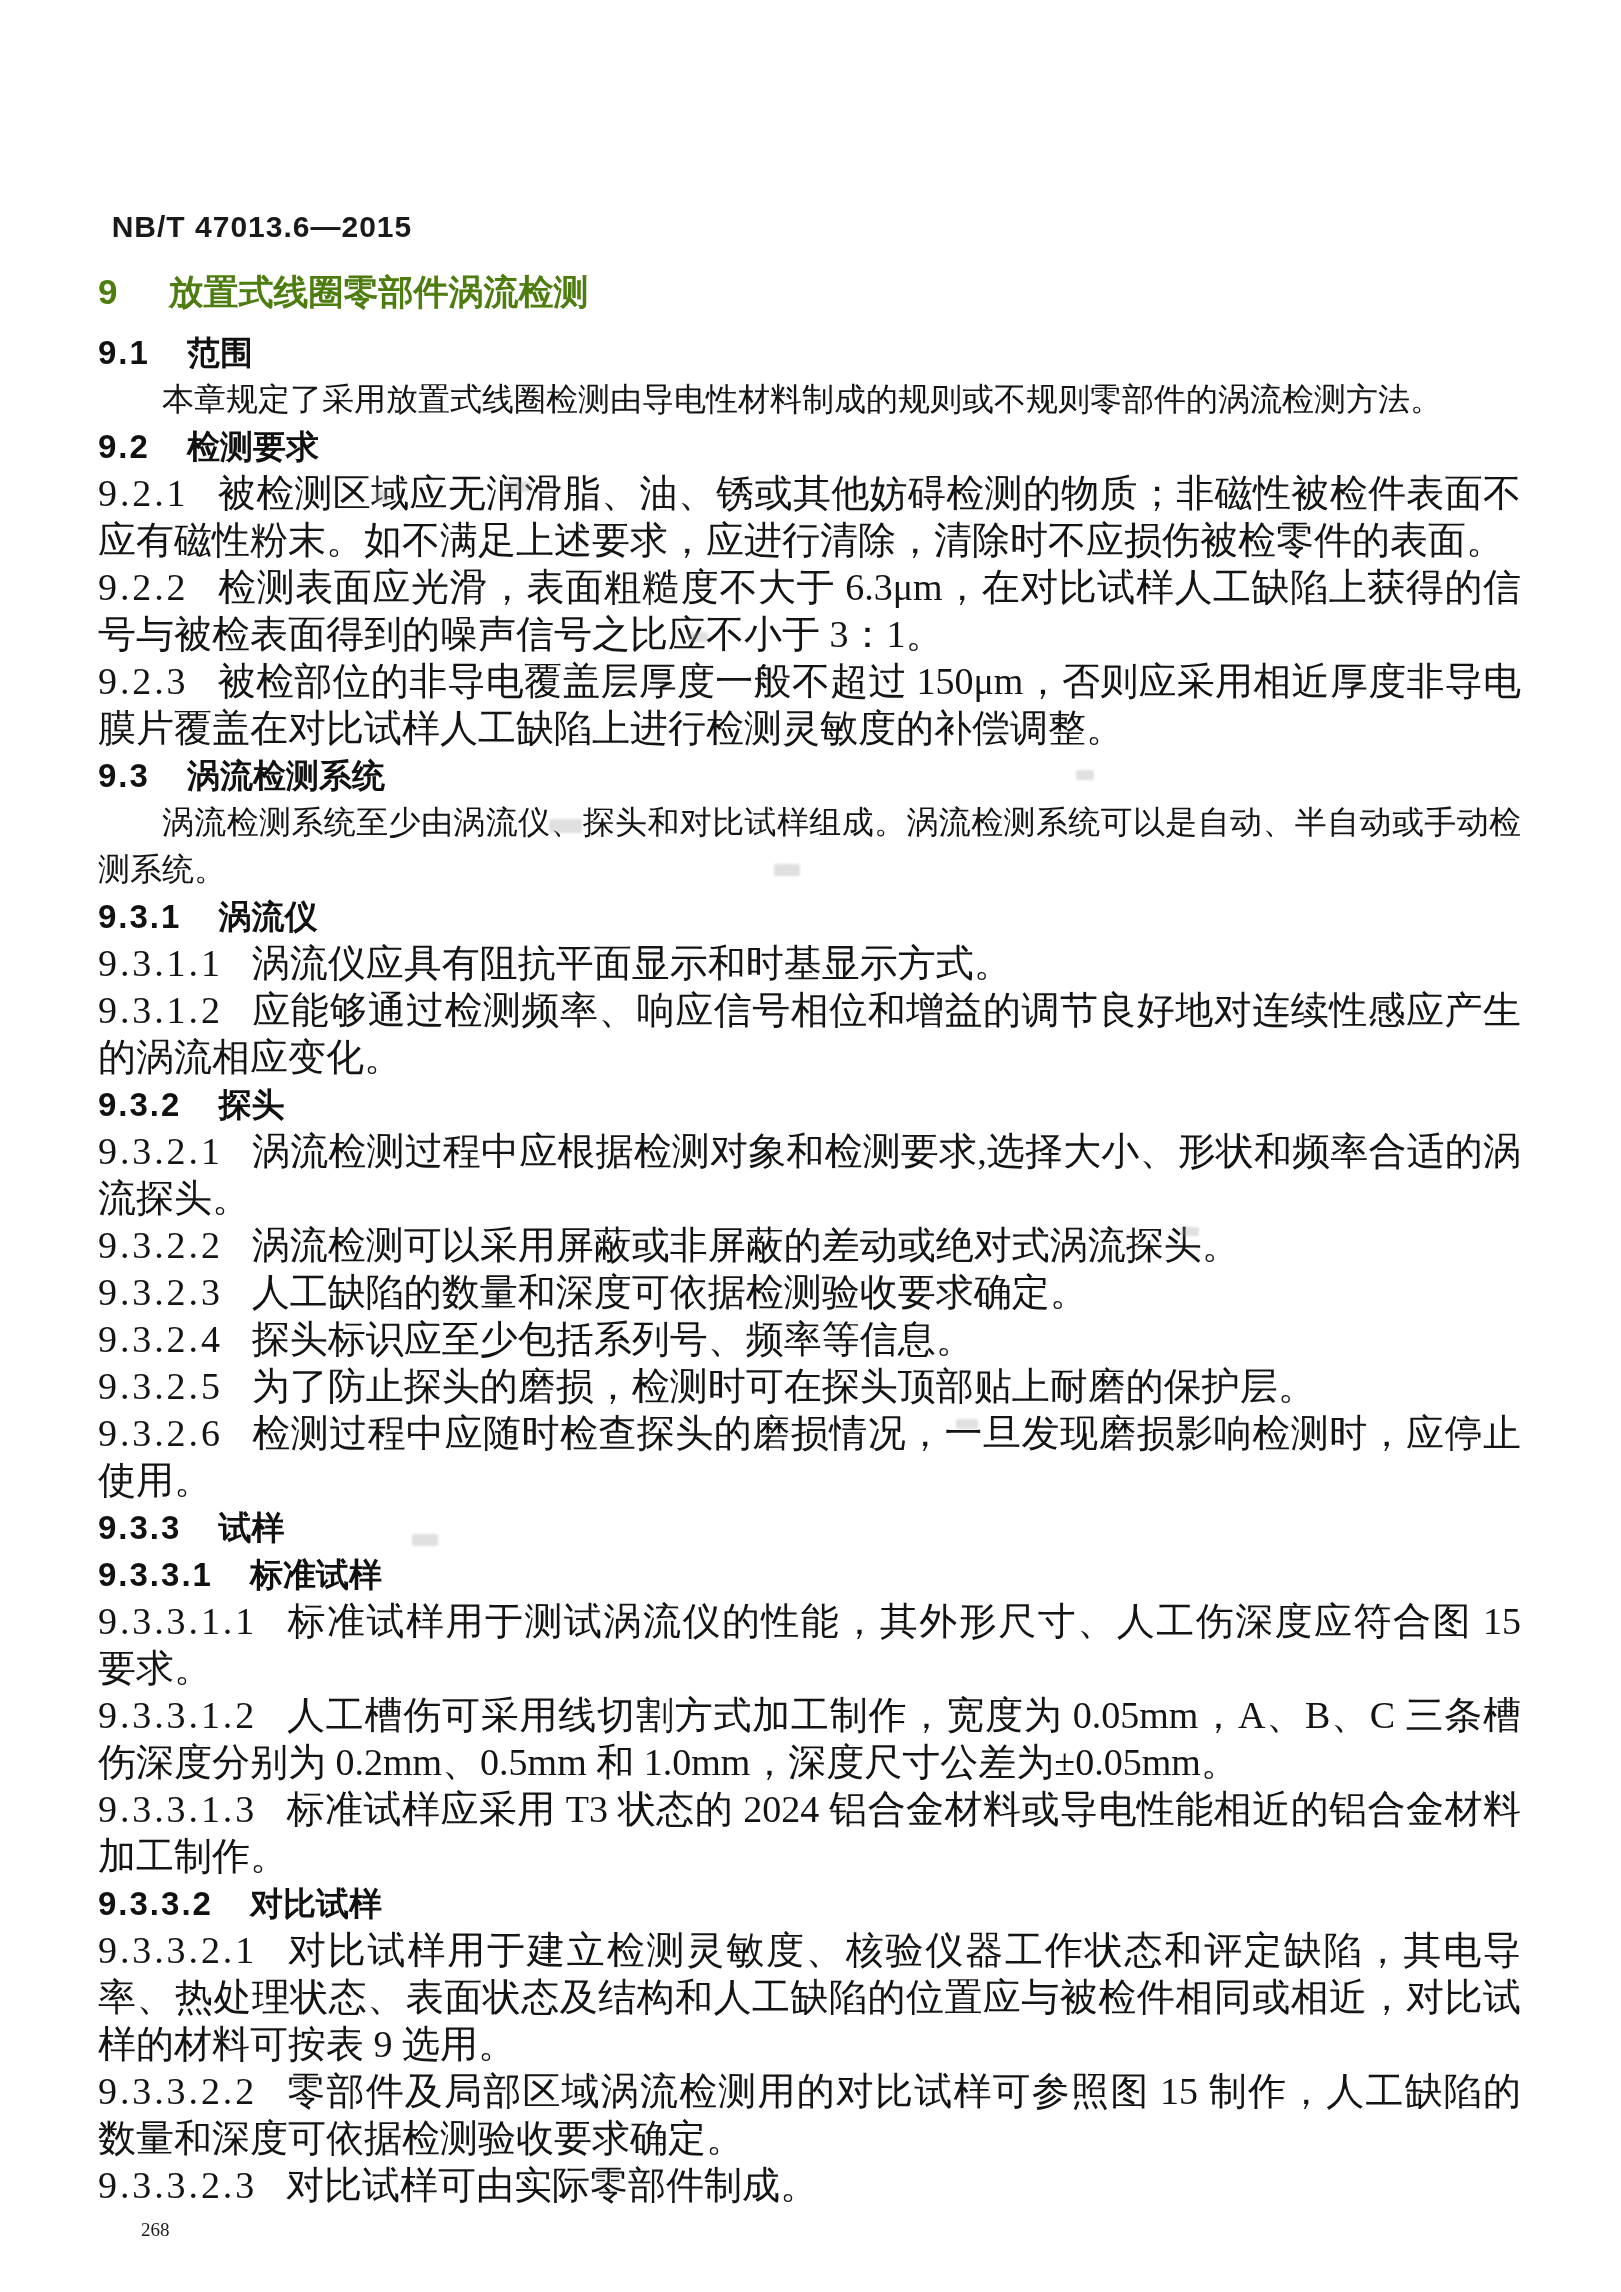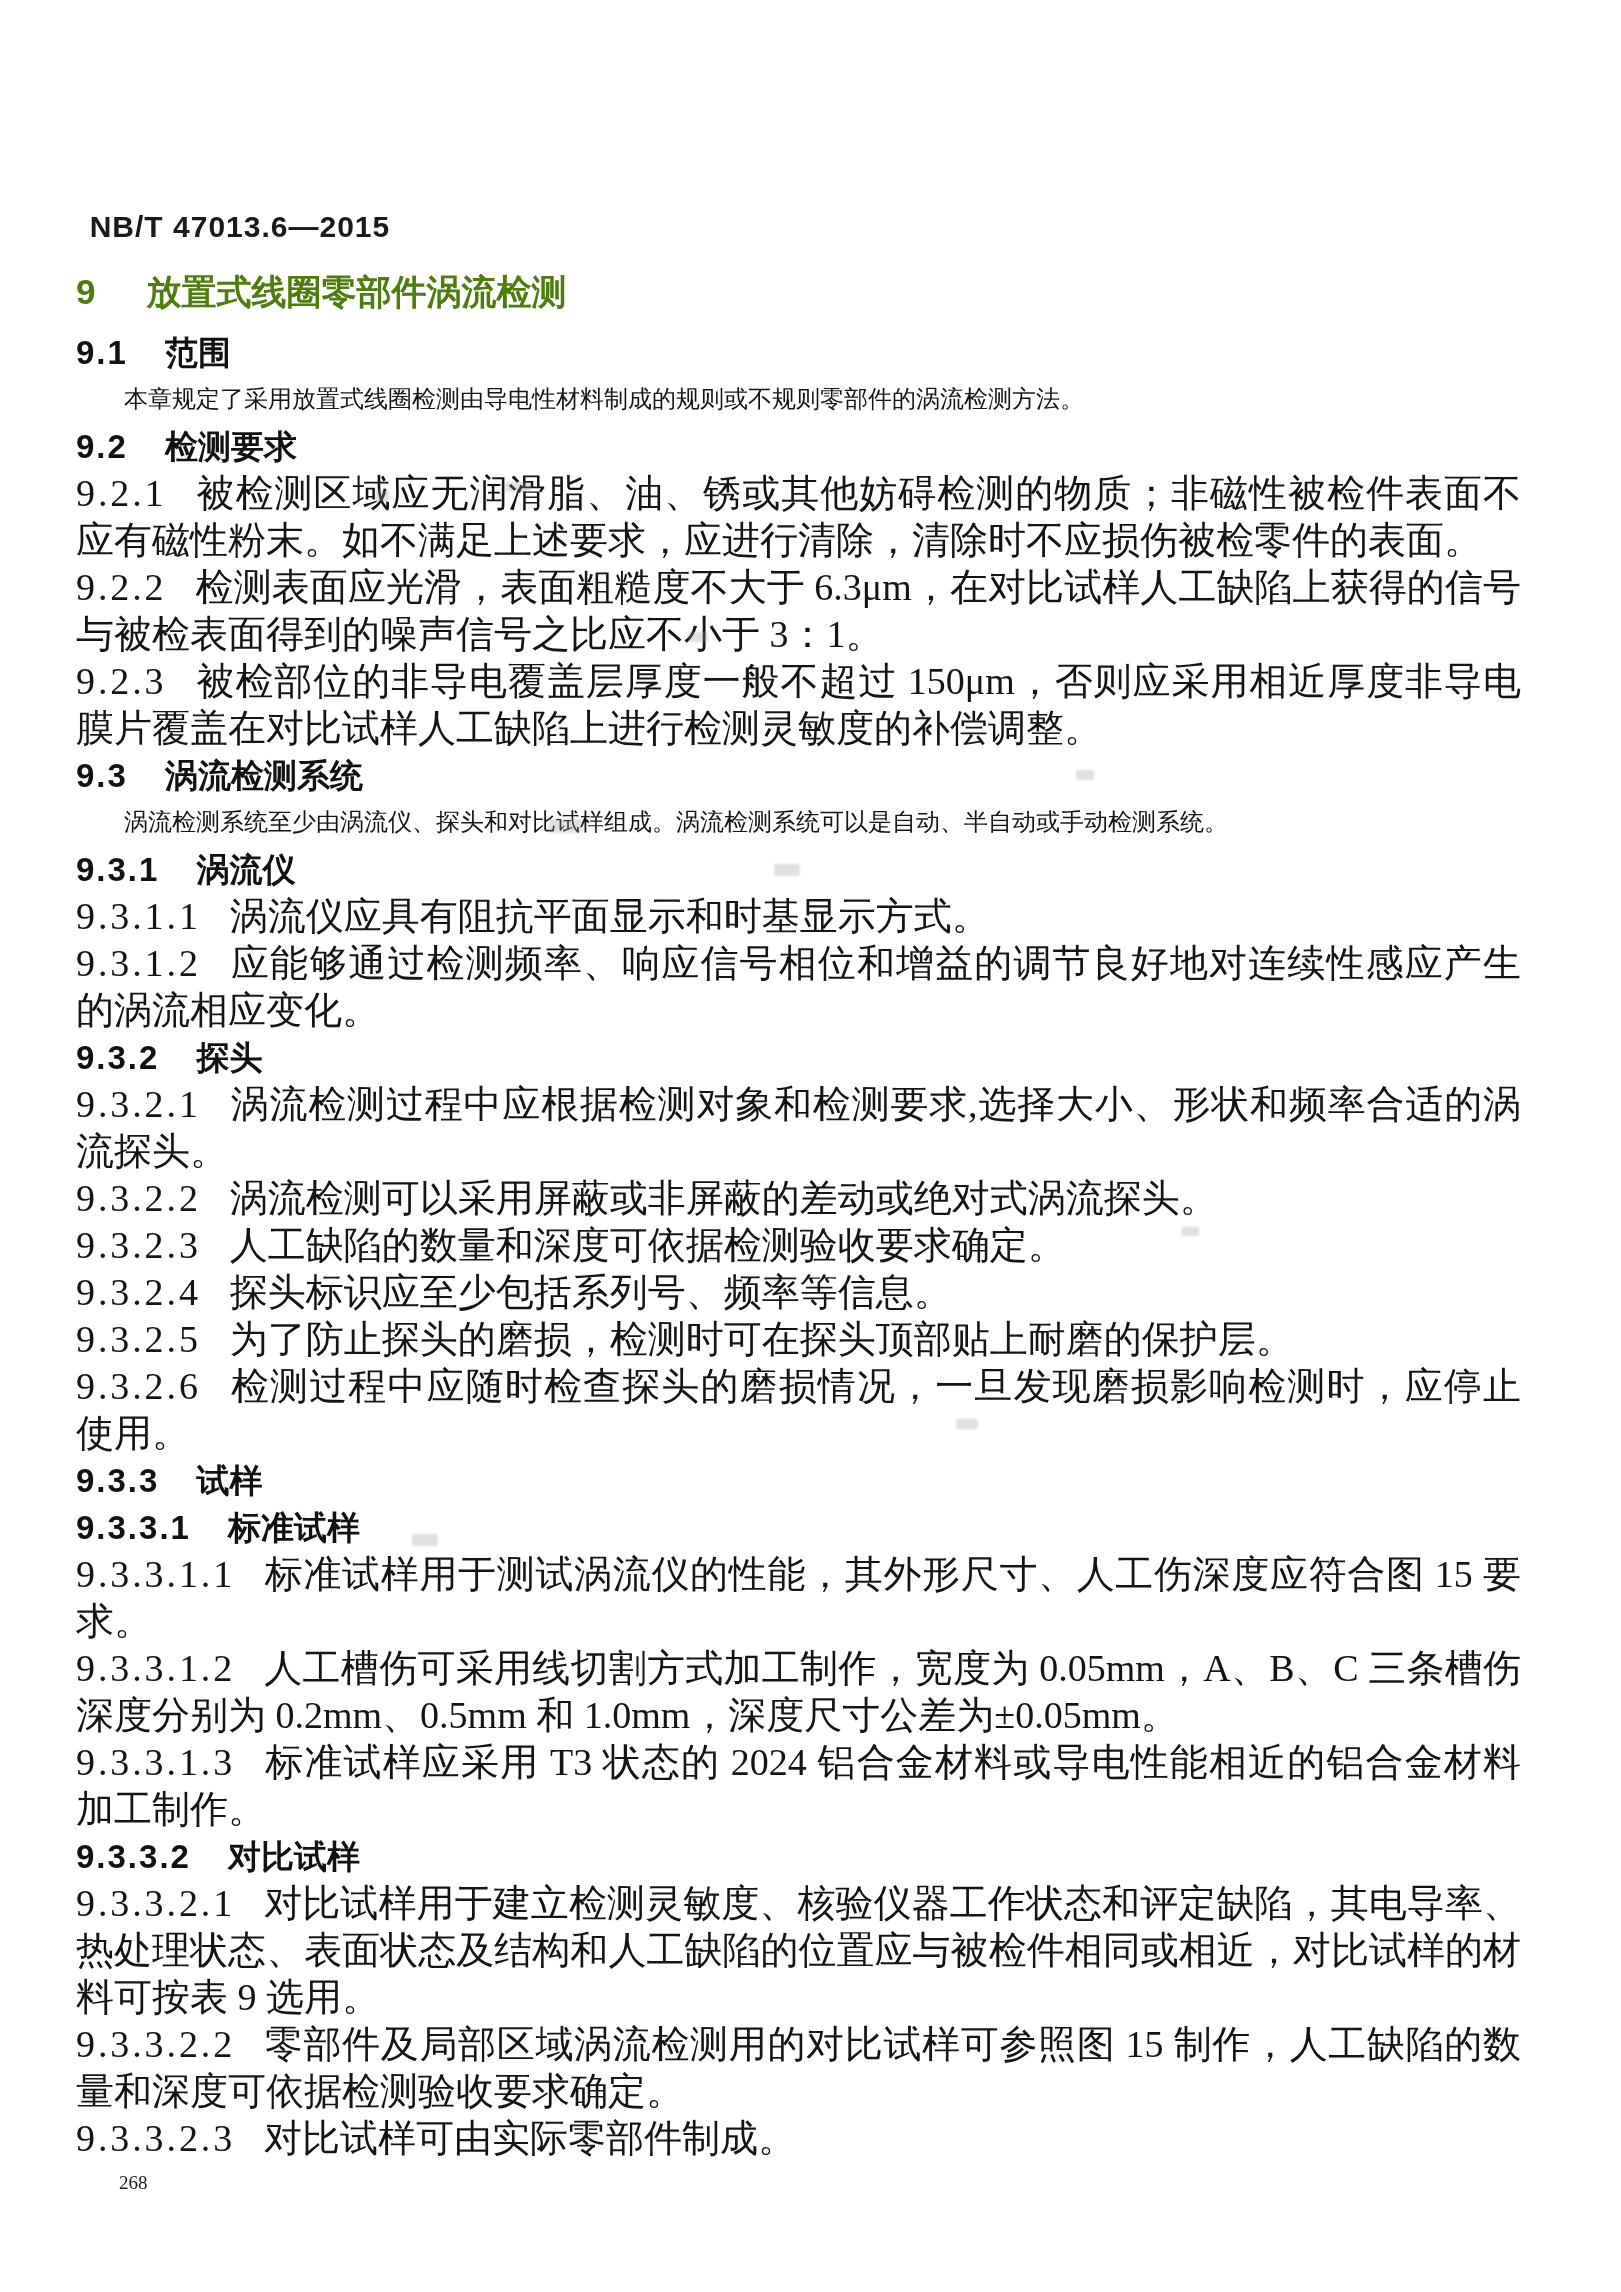--- a/index.html
+++ b/index.html
@@ -12,21 +12,21 @@
     width: 1621px;
     height: 2293px;
     margin: 0 auto;
     background: #ffffff;
     color: #141414;
     font-family: "Liberation Serif", "DejaVu Serif", serif;
     font-size: 32px;
     overflow: hidden;
   }
   .content {
-    padding: 208px 100px 0 76px;
+    padding: 208px 100px 0 98px;
   }
   .running-header {
     font-family: "Liberation Sans", "DejaVu Sans", sans-serif;
     font-weight: 700;
     font-size: 30px;
     letter-spacing: 1px;
     line-height: 37px;
     padding-left: 13.7px;
     color: #1a1a1a;
   }
@@ -53,21 +53,21 @@
     font-size: 38px;
     line-height: 47px;
     text-align: justify;
   }
   .c .num {
     letter-spacing: 2.9px;
     margin-right: 29px;
     font-family: "Liberation Serif", "DejaVu Serif", serif;
   }
   .pi {
-    font-size: 24px;
+    font-size: 32px;
     line-height: 47px;
     text-align: justify;
     text-indent: 2em;
   }
   .pageno {
     margin: 3.9px 0 0 43px;
     font-size: 19px;
     line-height: 33px;
     font-family: "Liberation Serif", "DejaVu Serif", serif;
     color: #1a1a1a;

